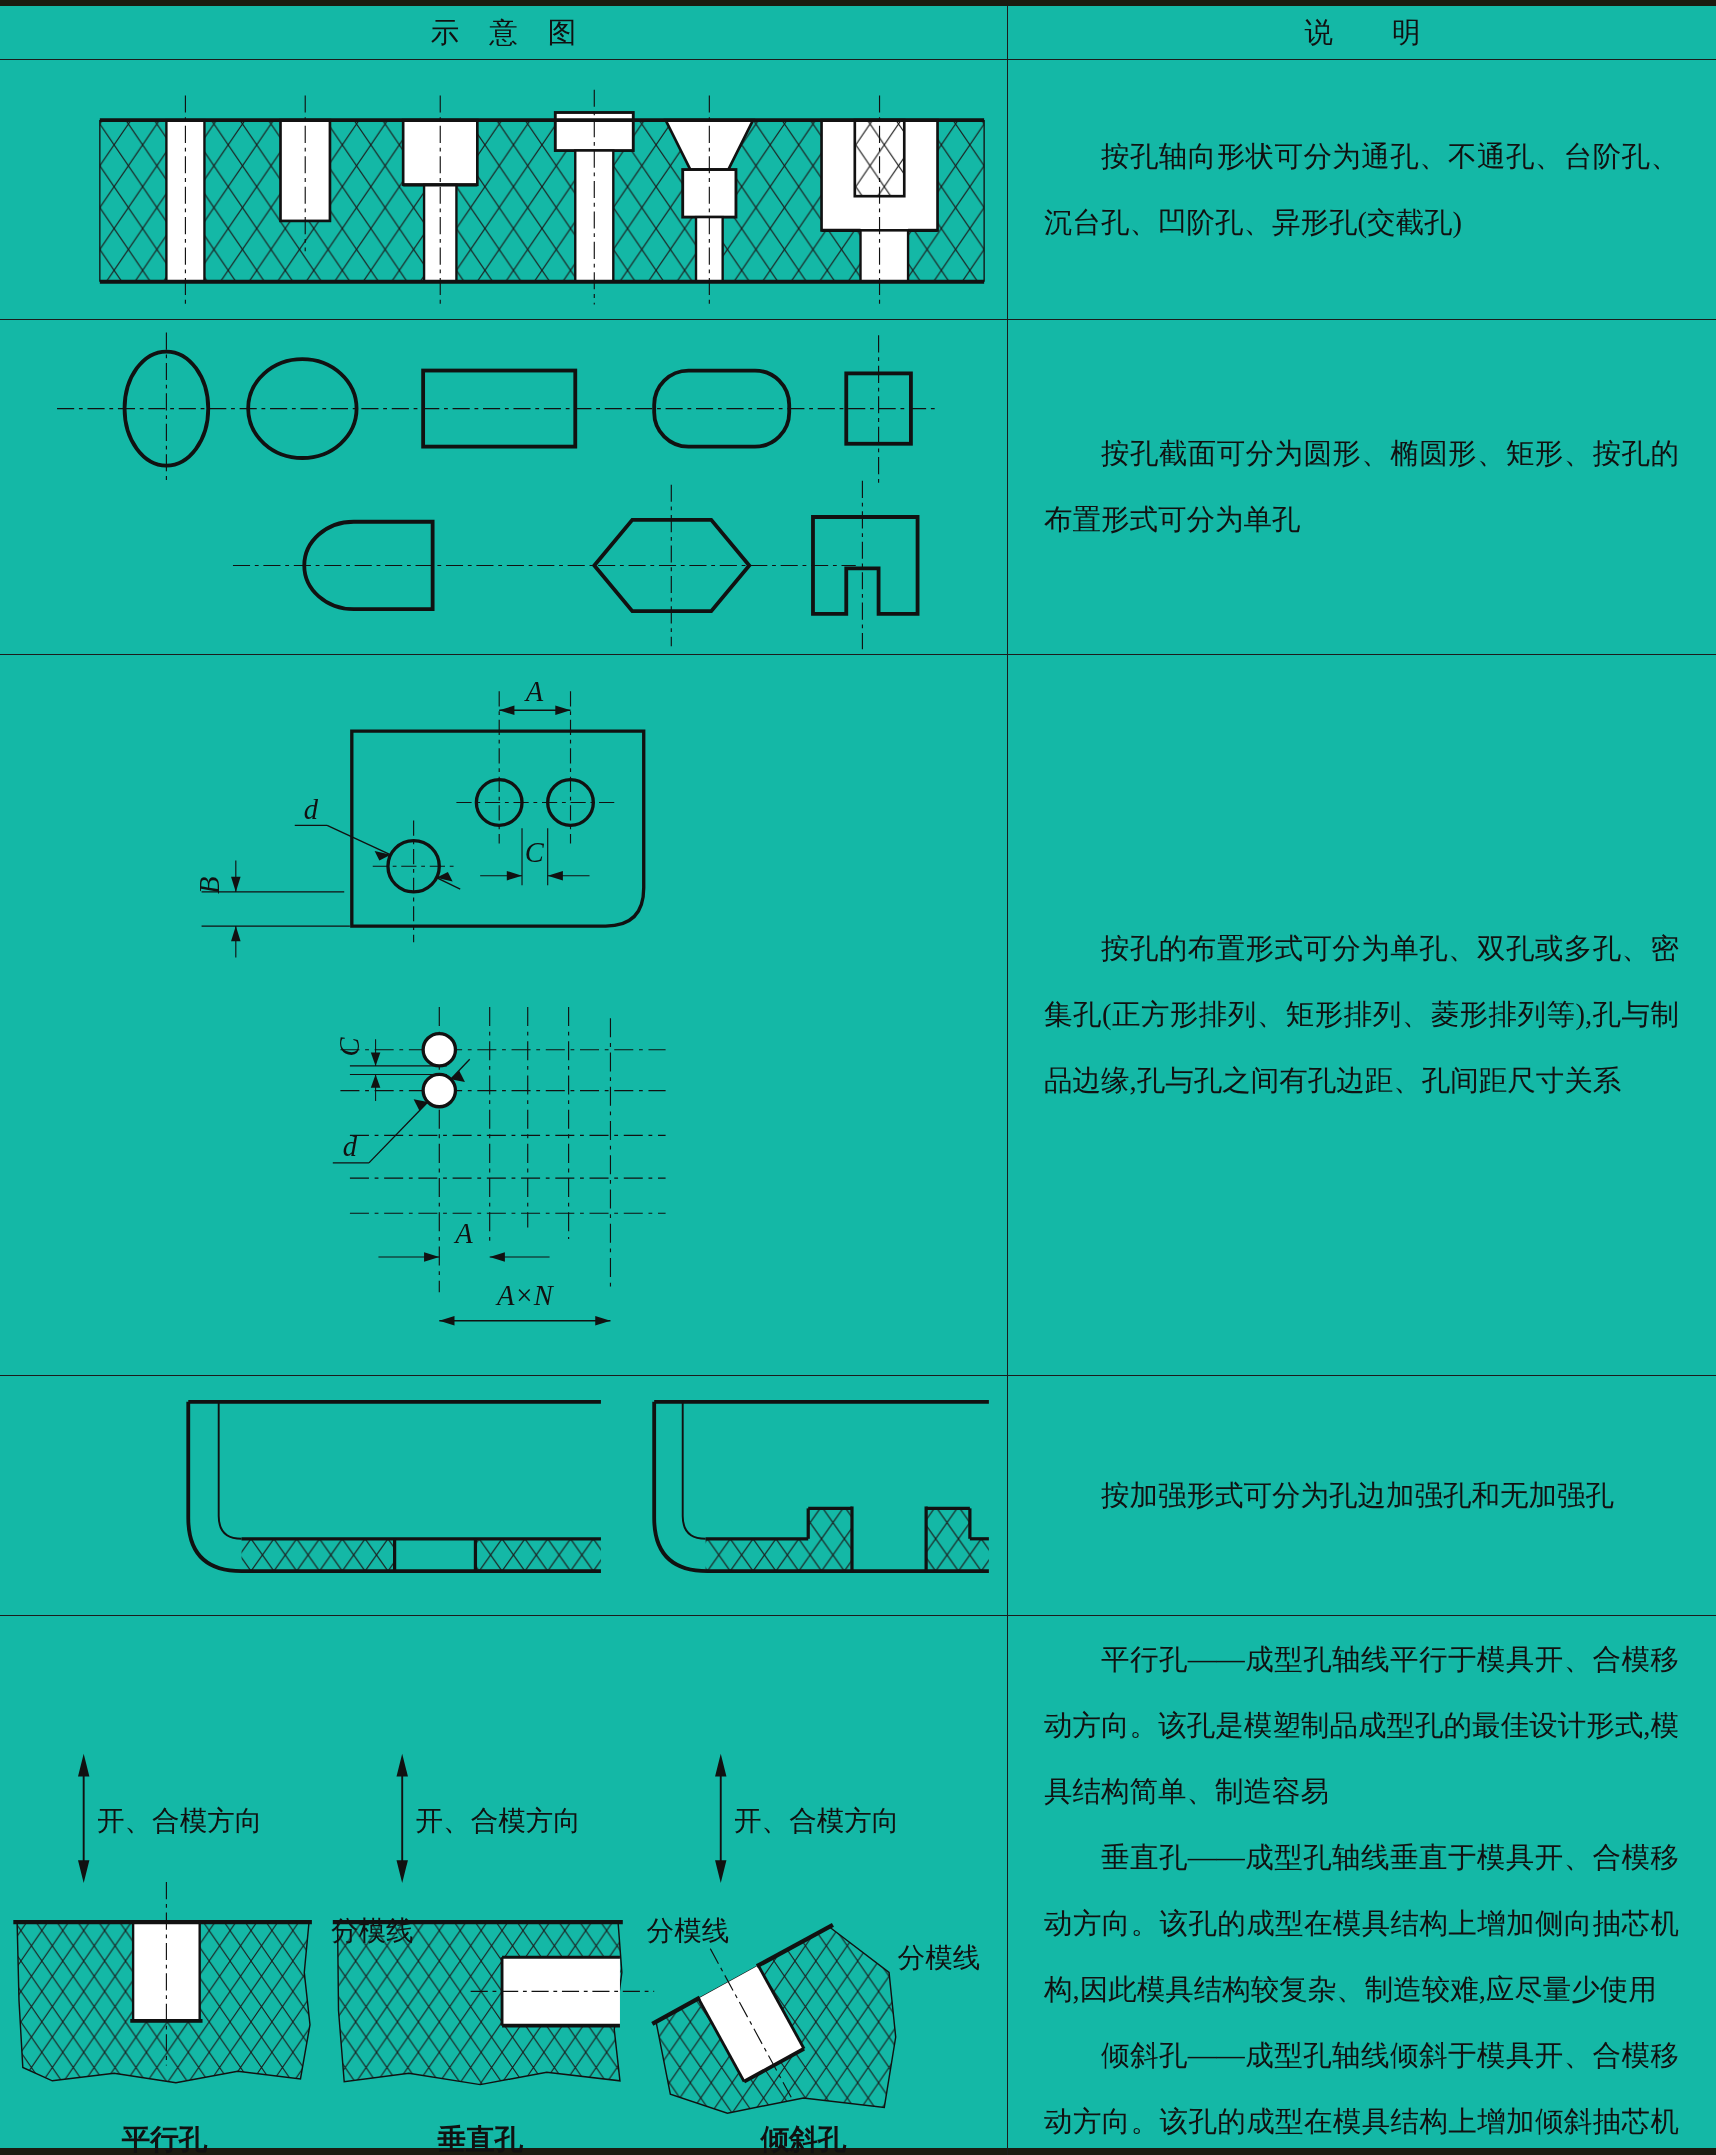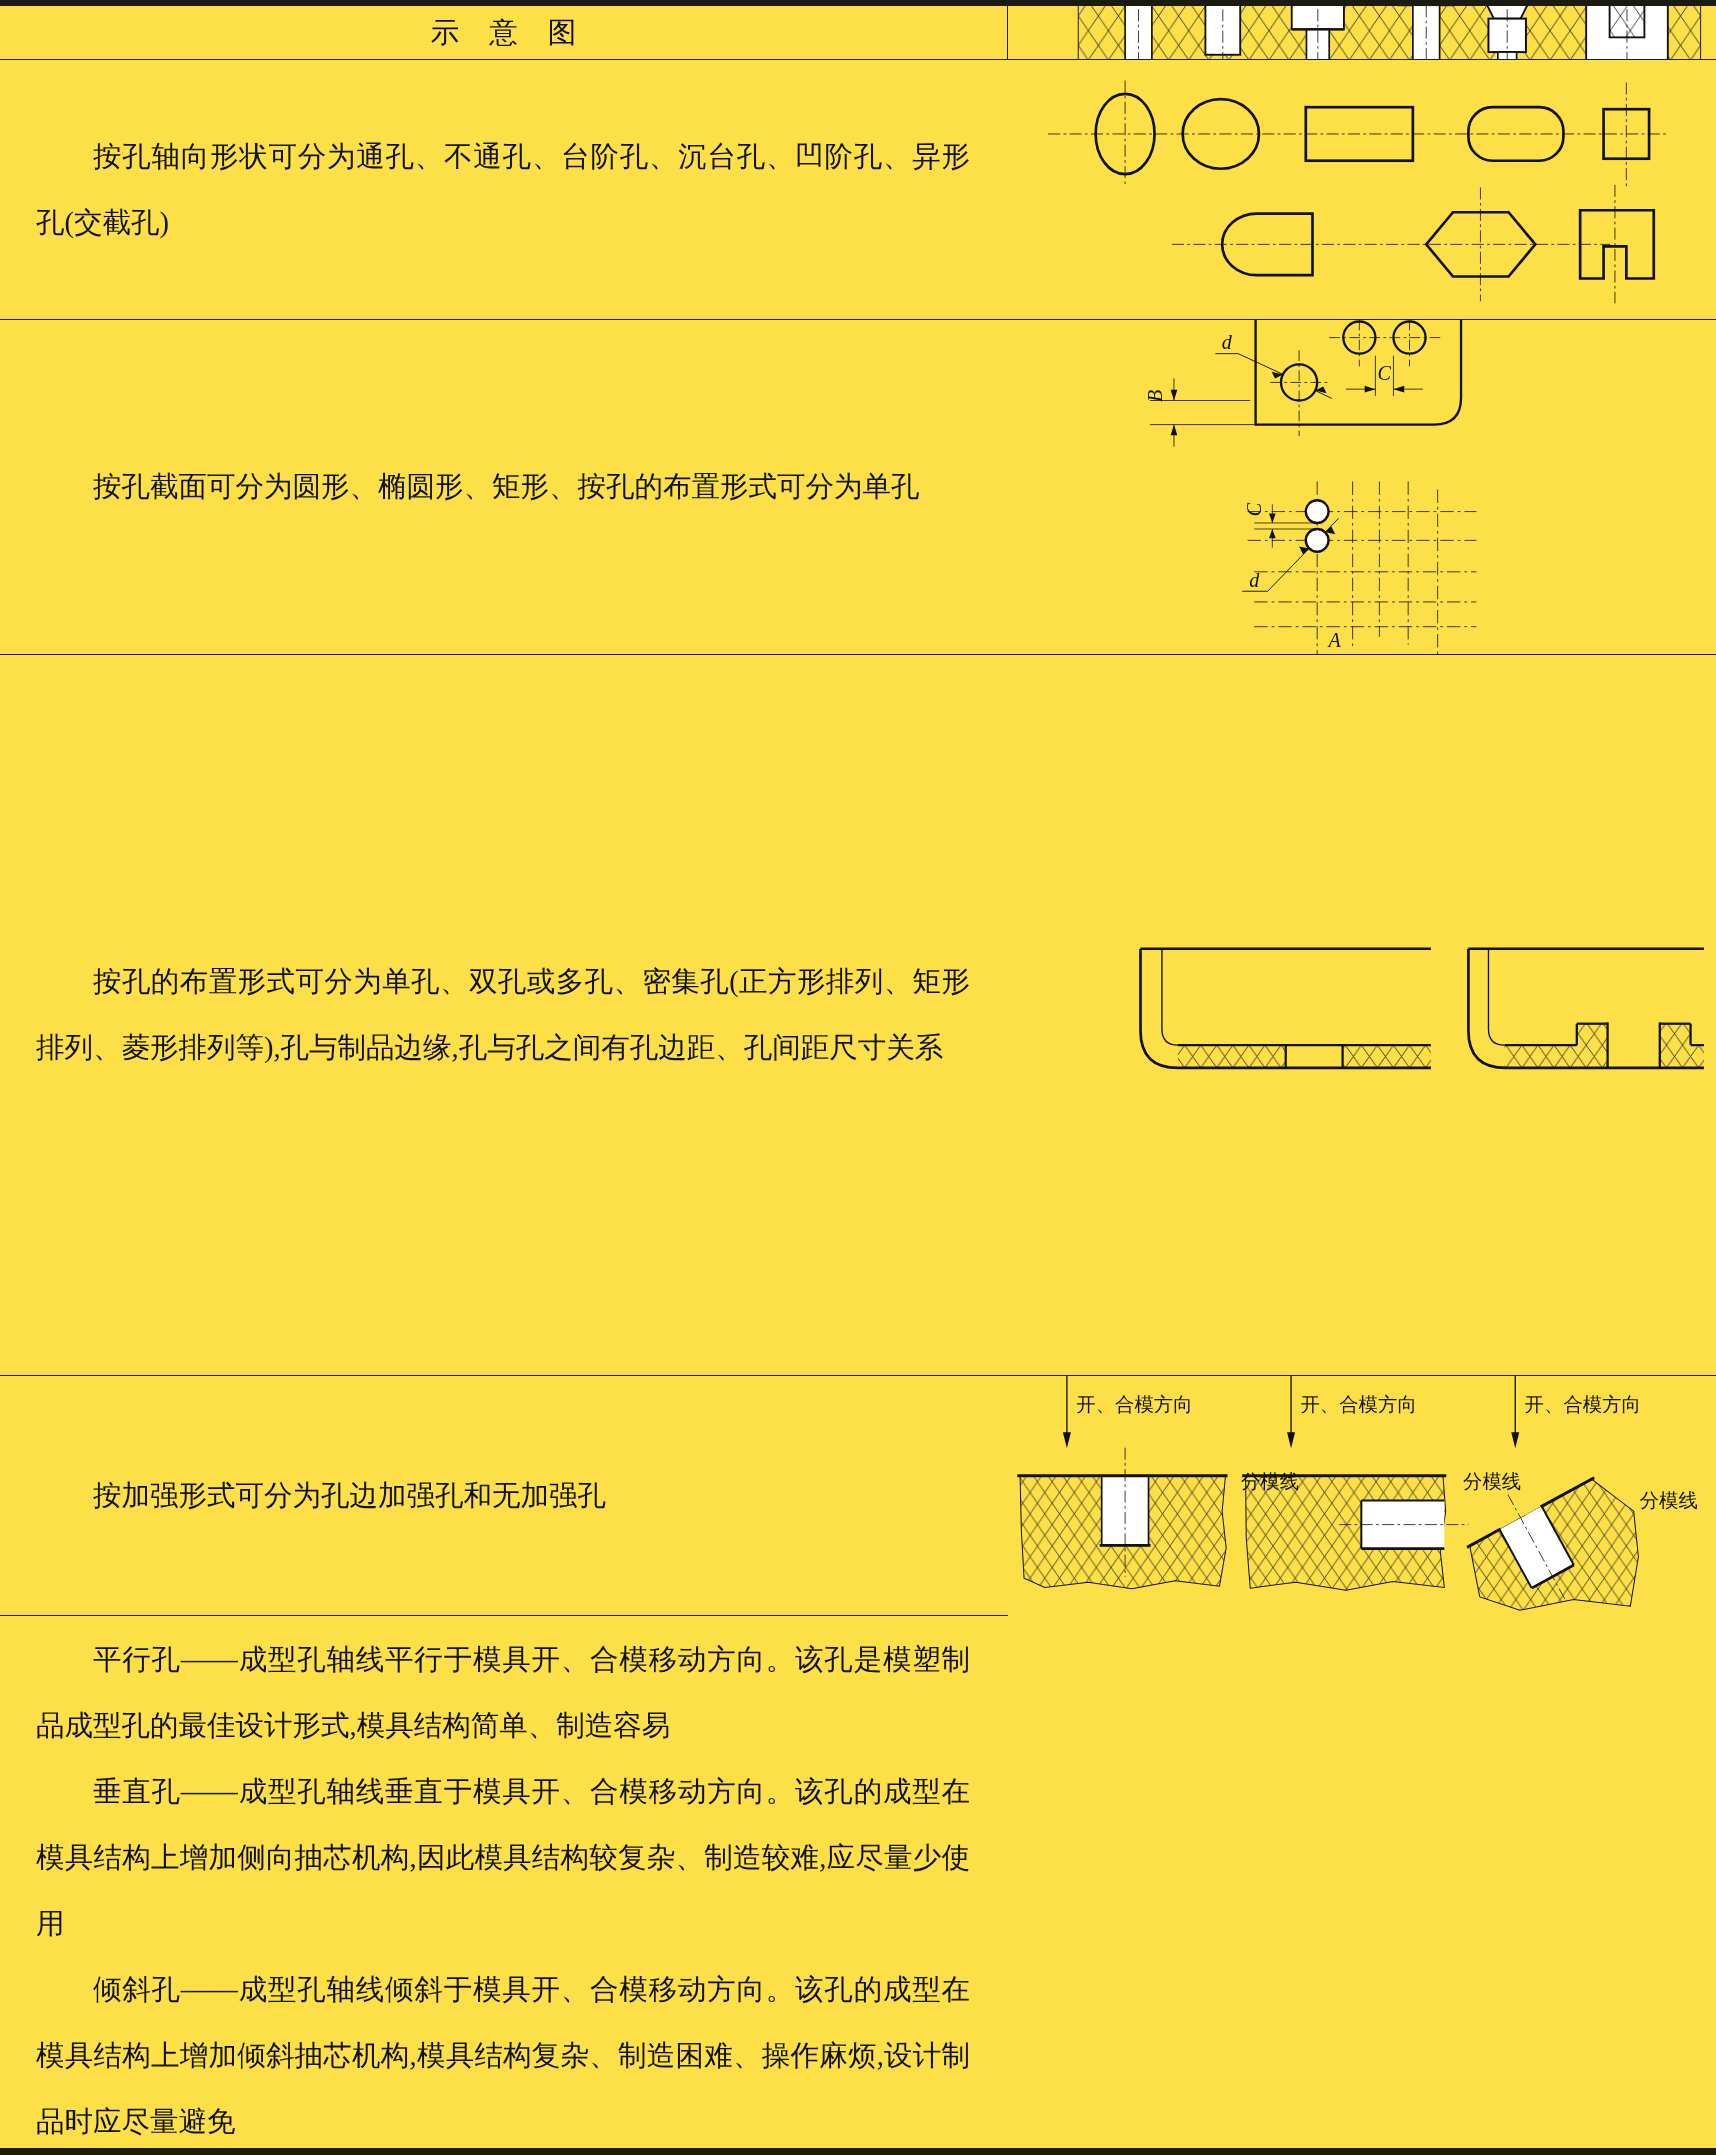--- a/index.html
+++ b/index.html
@@ -1,18 +1,18 @@
 <!DOCTYPE html>
 <html style="font-size:15px"><head>
 <meta charset="utf-8">
 <style>
   * { margin:0; padding:0; box-sizing:border-box; }
   body { background:#ffffff; font-family:"Liberation Serif","DejaVu Serif",serif; color:#111; }
   .page {
-    width:1717px; height:2155px; margin:0 auto; background:#fde047;
+    width:1717px; height:2155px; margin:0 auto; background:#14b8a6;
     border-top:6.7px solid #1b1b10; border-bottom:7.6px solid #1b1b10;
     display:grid;
     grid-template-columns:1008px 709px;
     grid-template-rows:54px 260px 335px 721px 240px auto;
   }
   .cell { border-bottom:1.9px solid #1c1c1c; }
   .cell.left { border-right:1.9px solid #1c1c1c; }
   .cell.lastrow { border-bottom:none; }
   .hdr { display:flex; align-items:center; justify-content:center;
          font-size:28.5px; letter-spacing:0; }
@@ -31,20 +31,23 @@
   .cap { font-size:30px; font-weight:600; }
 </style>
 </head>
 <body>
 
 <div class="page">
 
   <div class="cell left hdr">
     <span class="gap1">示意图</span>
   </div>
+  <div class="cell hdr">
+    <span class="gap2">说明</span>
+  </div>
 
   <div class="cell left fig">
     <svg width="1006" height="258" viewBox="0 0 1058 271">
       <defs>
         <pattern id="xh1" width="30" height="44" patternUnits="userSpaceOnUse">
           <path d="M0,44 L30,0 M0,0 L30,44" stroke="#1a1a1a" stroke-width="1.2" fill="none"></path>
         </pattern>
       </defs>
       <rect x="105" y="62" width="930" height="170" fill="url(#xh1)"></rect>
 

